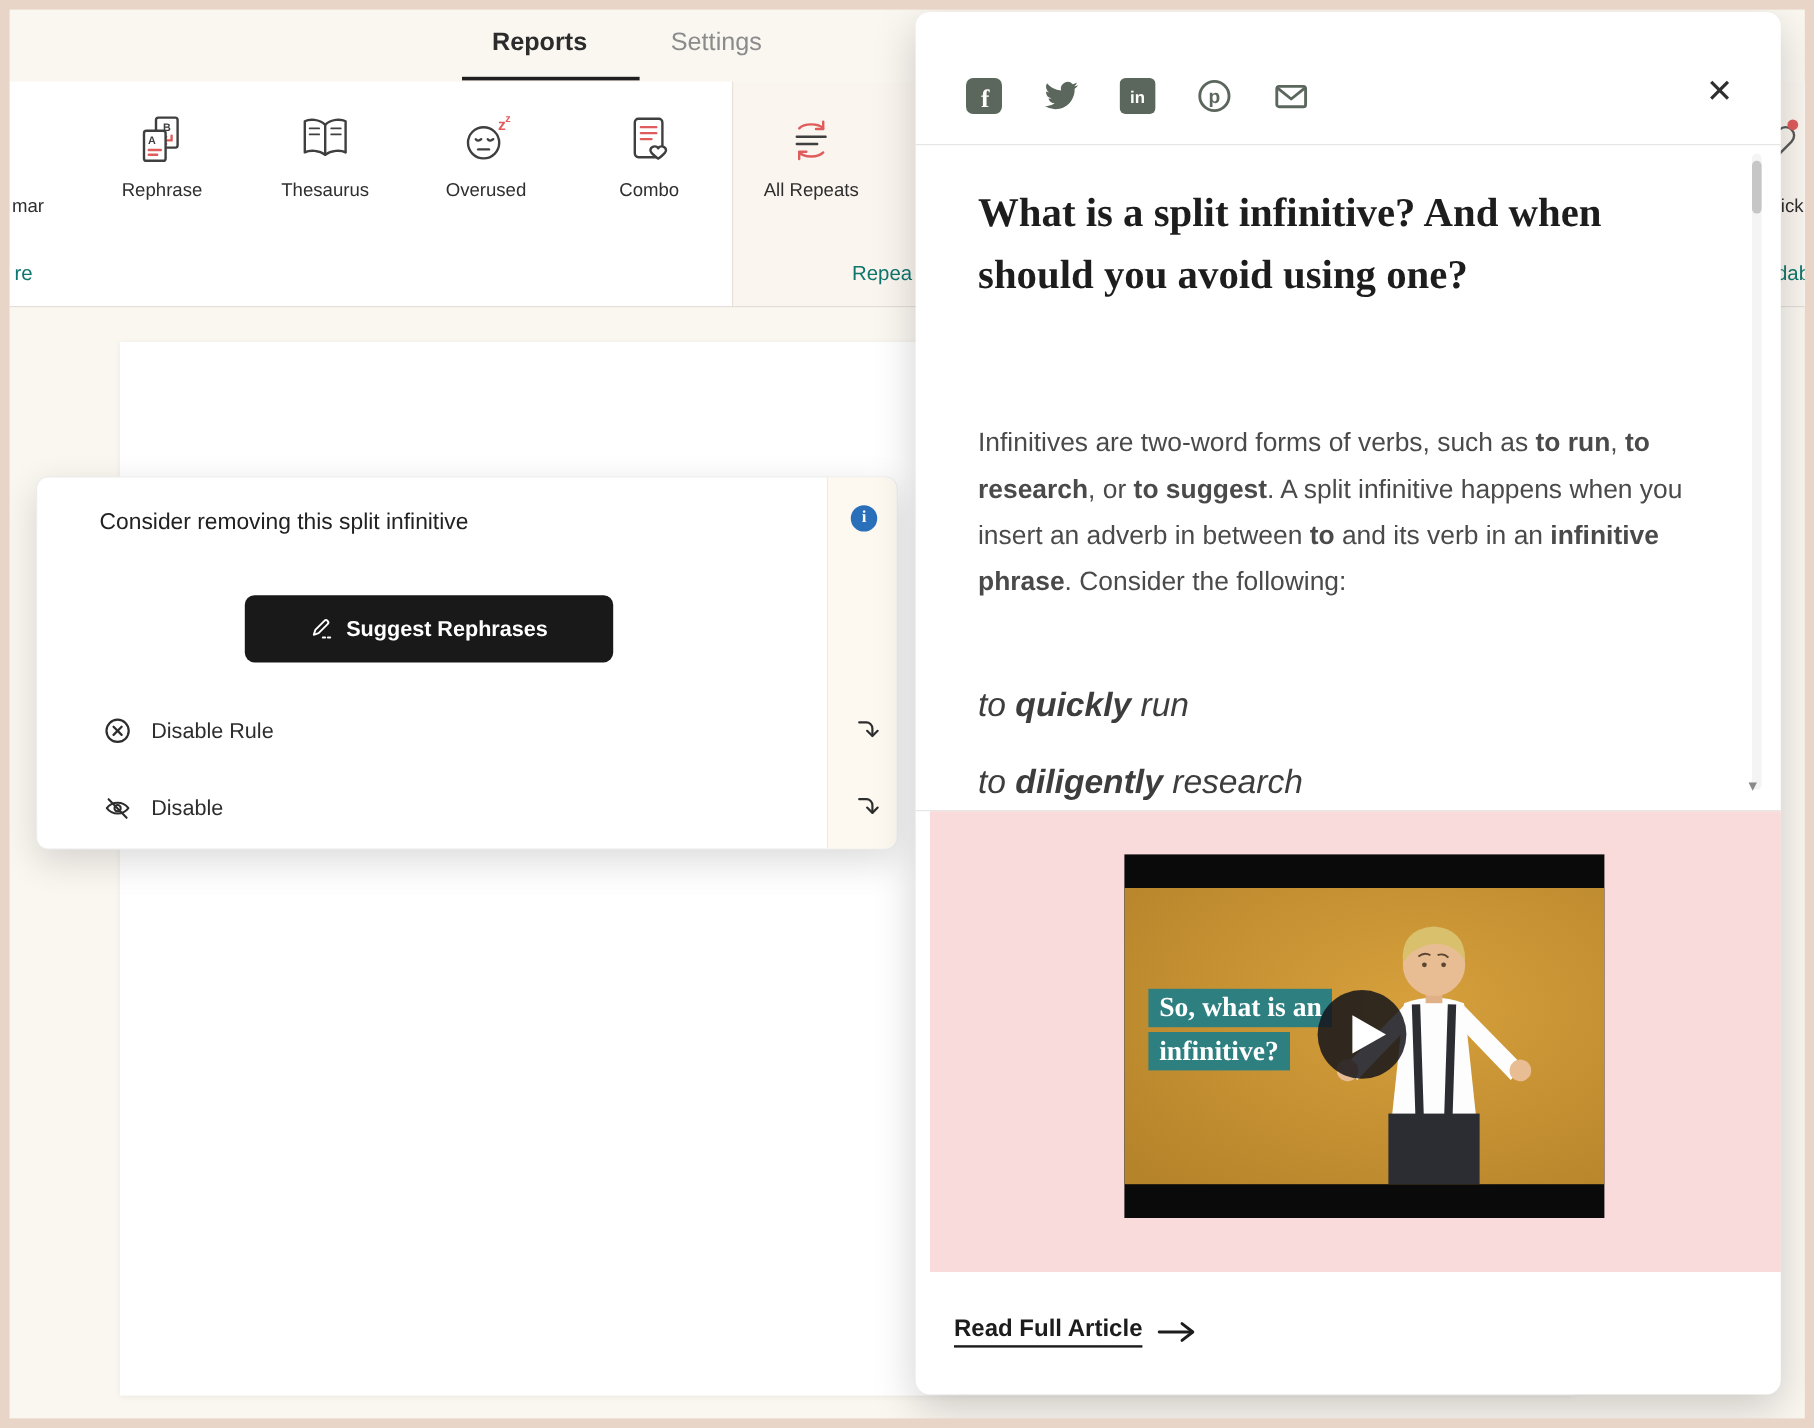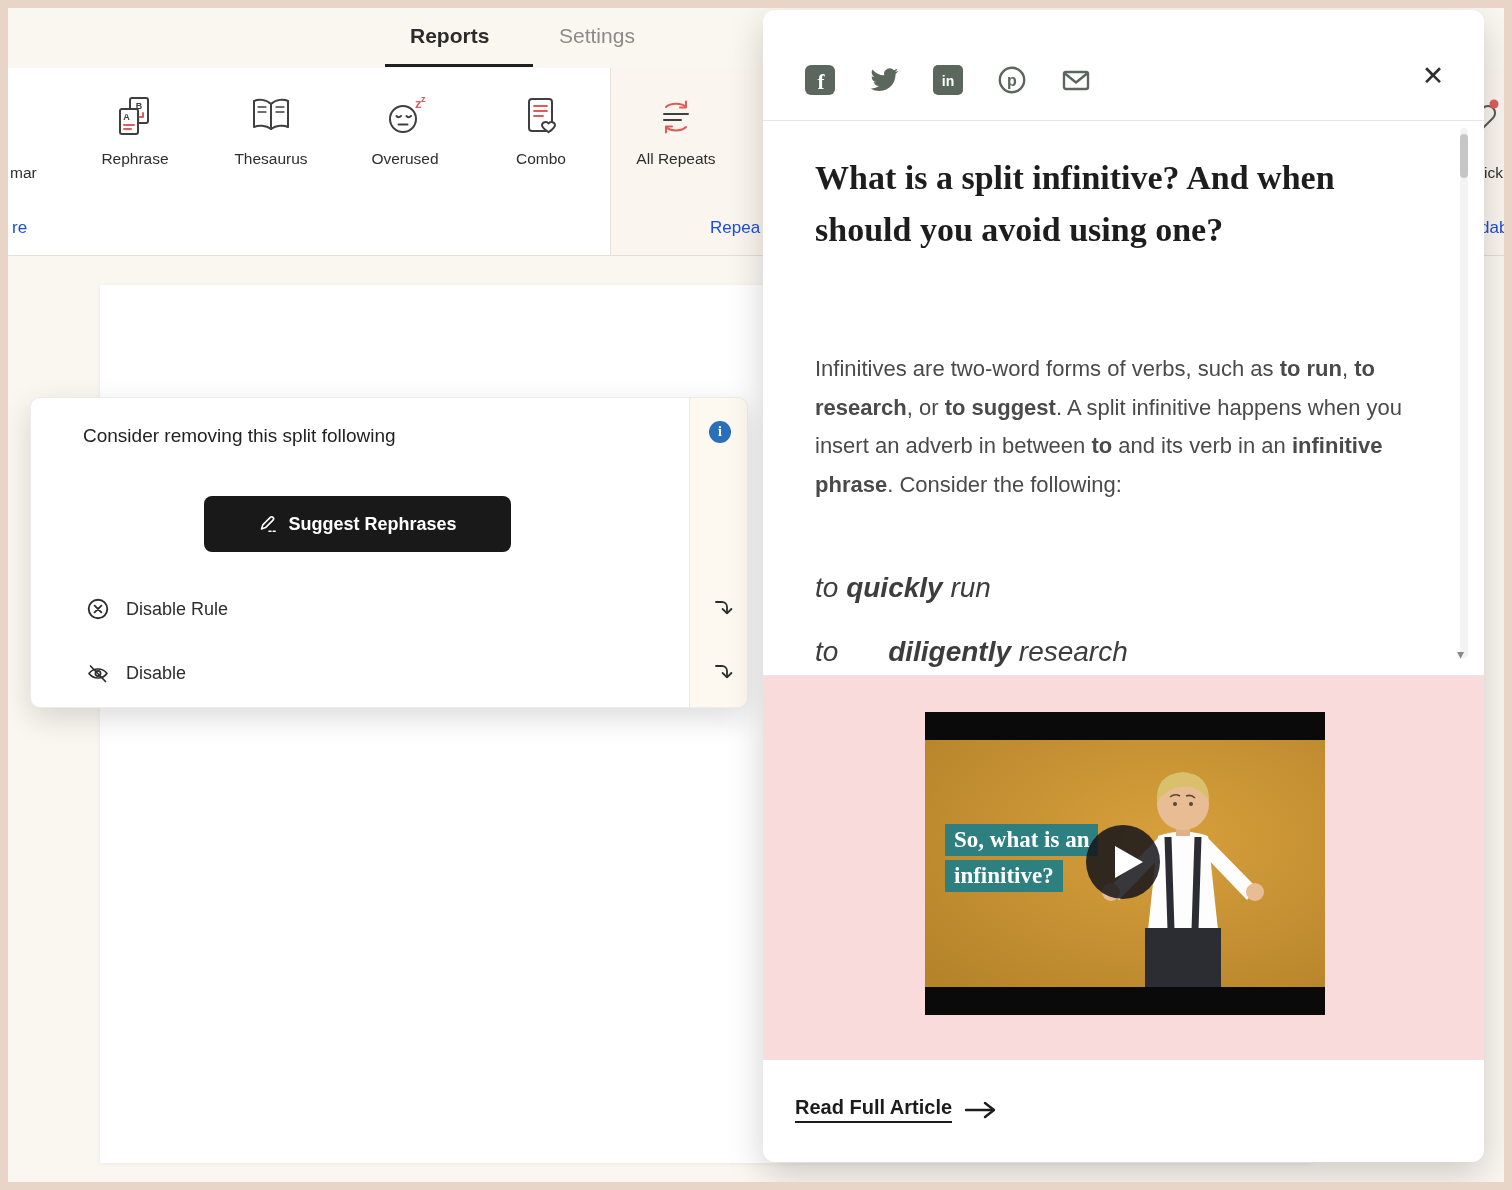--- a/index.html
+++ b/index.html
@@ -12,21 +12,21 @@
   .tab.active { color:#2c2c2c; font-weight:700; }
   .tab.inactive { color:#8b8b8b; font-weight:400; }
   .tab-underline { position:absolute; left:377px; top:56px; width:148px; height:3px; background:#1f1f1f; }
 
   
   .toolbar { position:absolute; left:0; top:60px; width:1496px; height:188px; background:#ffffff; border-bottom:1px solid #e3ded7; }
   .toolbar-right-group { position:absolute; left:602px; top:0; right:0; height:100%; background:#faf5ee; border-left:1px solid #e7e2da; }
   .tb-item { position:absolute; top:22px; width:120px; text-align:center; cursor:pointer; }
   .tb-icon { height:54px; display:flex; align-items:center; justify-content:center; }
   .tb-label { margin-top:6px; font-size:15.5px; color:#2e2e2e; }
-  .tb-group-label { position:absolute; top:150px; font-size:17px; color:#1d4ed8; }
+  .tb-group-label { position:absolute; top:150px; font-size:17px; color:#0f766e; }
   .tb-partial-label { position:absolute; top:96px; font-size:15.5px; color:#2e2e2e; }
 
   
   .doc-page { position:absolute; left:92px; top:277px; width:1212px; height:878px; background:#ffffff; box-shadow:0 1px 5px rgba(0,0,0,.06); }
   .sentence { position:absolute; left:148px; top:336px; font-size:26px; color:#17263b; white-space:nowrap; z-index:2; }
   .hl { background:#d8eaf7; border-bottom:2px solid #4d90cf; padding:1px 2px 0 2px; cursor:pointer; }
 
   
   .popup { position:absolute; left:22px; top:389px; width:718px; height:311px; background:#fff; border:1px solid #ececec;
            border-radius:10px; box-shadow:0 10px 30px rgba(0,0,0,.14); z-index:5; }
@@ -47,21 +47,21 @@
   .social-icon { width:30px; height:30px; cursor:pointer; }
   .close-btn { position:absolute; left:652px; top:48px; width:36px; height:36px; background:none; border:none; font-size:27px; color:#2f2f2f; cursor:pointer; }
   .panel-divider { position:absolute; left:0; width:100%; height:1px; background:#e6e6e6; }
   .article-title { position:absolute; left:52px; top:142px; width:548px; font-family:"Liberation Serif", serif; font-weight:700;
                    font-size:34px; line-height:1.52; color:#1d1d1d; }
   .article-para { position:absolute; left:52px; top:340px; width:590px; font-size:22px; line-height:1.75; color:#4a4a4a; }
   .article-example { position:absolute; left:52px; font-size:28px; color:#3d3d3d; }
   .scroll-track { position:absolute; left:697px; top:118px; width:8px; height:530px; background:#f4f4f4; border-radius:4px; }
   .scroll-thumb { position:absolute; left:697px; top:124px; width:8px; height:44px; background:#c6c6c6; border-radius:4px; cursor:grab; }
   .scroll-arrow { position:absolute; left:694px; top:636px; font-size:14px; color:#8a8a8a; }
-  .pink-section { position:absolute; left:0; top:666px; width:100%; height:384px; background:#f8dbda;text-align:center; }
+  .pink-section { position:absolute; left:12px; top:666px; width:100%; height:384px; background:#f8dbda;text-align:center; }
   .video { position:absolute; left:162px; top:36px; width:400px; height:303px; background:#0a0a0a; cursor:pointer; }
   .video svg.scene { position:absolute; left:0; top:28px; }
   .caption { position:absolute; left:20px; top:112px; }
   .caption span { display:table; background:#2e7f80; color:#fff; font:700 23px "Liberation Serif", serif; padding:3px 9px; }
   .caption span + span { margin-top:4px; }
   .play { position:absolute; left:158px; top:110px; width:80px; height:80px; cursor:pointer; }
   .read-link { position:absolute; left:32px; top:1086px; display:flex; align-items:center; gap:12px; cursor:pointer; }
   .read-link .txt { font-size:20px; font-weight:700; color:#1c1c1c; border-bottom:2px solid #1c1c1c; padding-bottom:2px; }
 </style>
 </head>
@@ -159,21 +159,21 @@
 
       <div class="tb-group-label" style="left:4px;">re</div>
       <div class="tb-group-label" style="left:702px;">Repea</div>
       <div class="tb-group-label" style="left:1472px;">dab</div>
     </div>
 
     <div class="doc-page"></div>
 
     <div class="popup">
       <div class="popup-side"></div>
-      <div class="popup-title">Consider removing this split following</div>
+      <div class="popup-title">Consider removing this split infinitive</div>
       <div class="info-badge">
           <span>i</span>
         </div>
 
       <button class="suggest-btn">
         <span style="display:flex;">
           <svg width="20" height="20" viewBox="0 0 20 20" fill="none" stroke="#fff" stroke-width="1.6" stroke-linecap="round" stroke-linejoin="round">
             <path d="M3.5 15 L4.8 10.9 12.3 3.4 a1.9 1.9 0 0 1 2.7 2.7 L7.5 13.6 3.5 15 Z"></path>
             <path d="M11 17.2 h6.5" stroke-dasharray="2 2.2"></path>
           </svg>
@@ -247,21 +247,21 @@
 
       <button class="close-btn"><span>✕</span></button>
 
       <div class="panel-divider" style="top:110px;"></div>
 
       <div class="article-title">What is a split infinitive? And when should you avoid using one?</div>
 
       <div class="article-para"><span>Infinitives are two-word forms of verbs, such as </span><span style="font-weight: 700;">to run</span><span>, </span><span style="font-weight: 700;">to research</span><span>, or </span><span style="font-weight: 700;">to suggest</span><span>. A split infinitive happens when you insert an adverb in between </span><span style="font-weight: 700;">to</span><span> and its verb in an </span><span style="font-weight: 700;">infinitive phrase</span><span>. Consider the following:</span></div>
 
       <div class="article-example" style="top:562px;"><span style="font-style: italic;">to </span><span style="font-weight: 700; font-style: italic;">quickly</span><span style="font-style: italic;"> run</span></div>
-      <div class="article-example" style="top:626px;"><span style="font-style: italic;">to </span><span style="font-weight: 700; font-style: italic; margin-left: 42px;">diligently</span><span style="font-style: italic;"> research</span></div>
+      <div class="article-example" style="top:626px;"><span style="font-style: italic;">to </span><span style="font-weight: 700; font-style: italic;">diligently</span><span style="font-style: italic;"> research</span></div>
 
       <div class="scroll-track"></div>
       <div class="scroll-thumb"></div>
       <div class="scroll-arrow">▾</div>
 
       <div class="panel-divider" style="top:665px;"></div>
 
       <div class="pink-section">
         <div class="video">
           <svg class="scene" width="400" height="247" viewBox="0 0 400 247">

